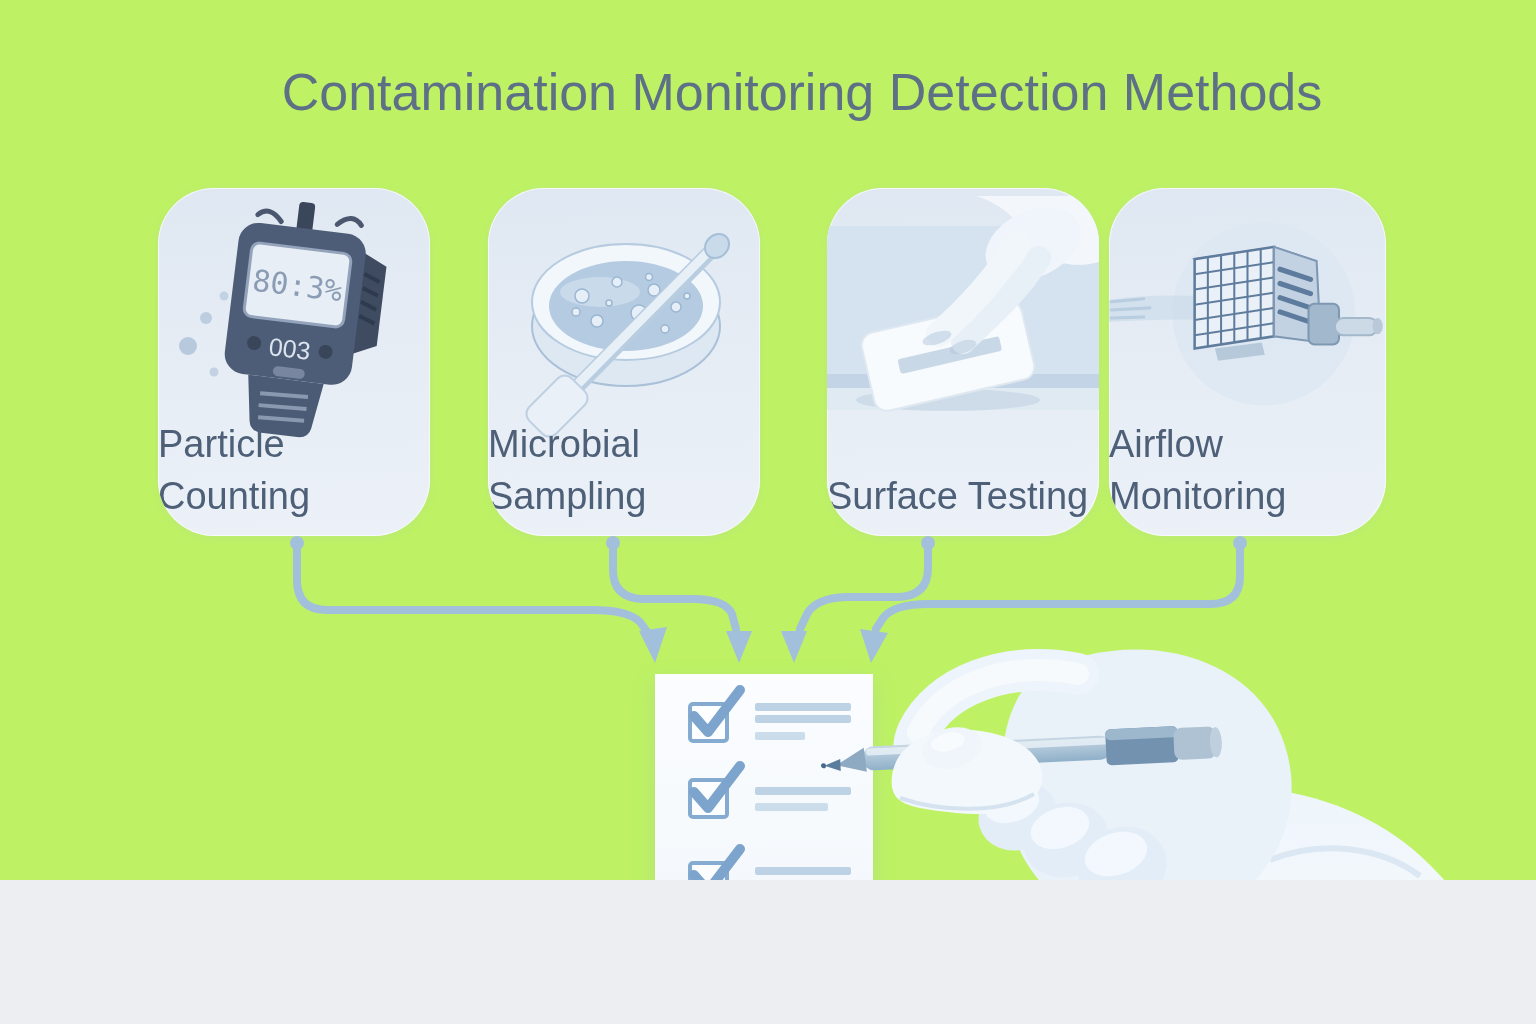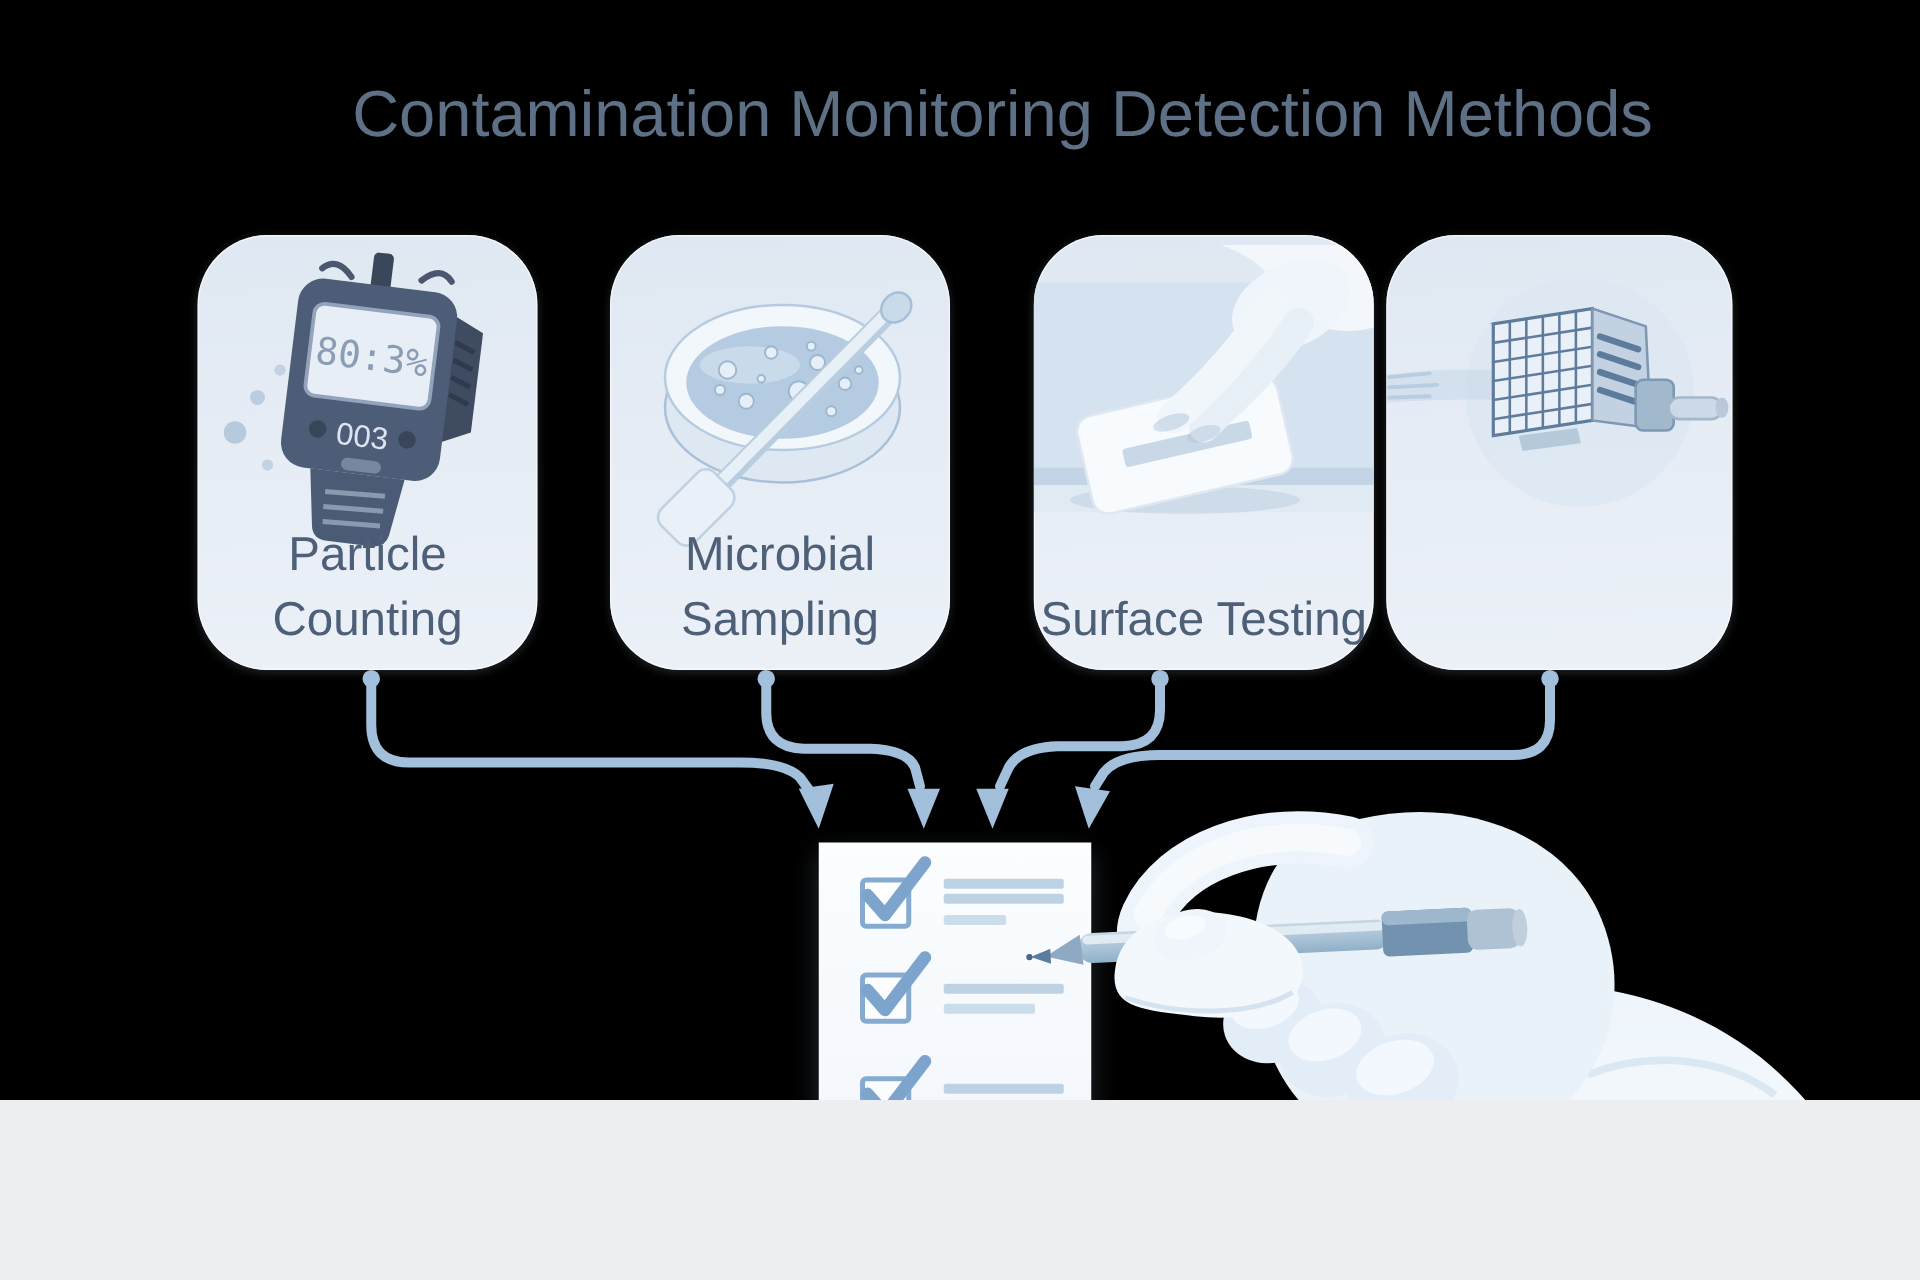--- a/index.html
+++ b/index.html
@@ -1,18 +1,18 @@
 <!DOCTYPE html>
 <html><head>
 <meta charset="utf-8">
 <style>
   html,body{margin:0;padding:0;background:#eceef1;}
   .stage{
     position:relative;width:1536px;height:880px;overflow:hidden;
-    background:#000000;
+    background:#bef264;
     font-family:"Liberation Sans",sans-serif;
   }
   .title{
     position:absolute;top:62px;left:68px;width:1468px;
     text-align:center;font-size:52px;font-weight:500;
     color:#5e7086;letter-spacing:0px;margin:0;
   }
   .card{
     position:absolute;top:188px;height:348px;border-radius:56px;
     background:linear-gradient(178deg,#dfe8f2 0%,#e7edf5 55%,#ecf1f8 100%);
@@ -20,21 +20,21 @@
     overflow:hidden;
   }
   .card-1{left:158px;width:272px;}
   .card-2{left:488px;width:272px;}
   .card-3{left:791px;width:272px;margin-left:36px;}
   .card-4{left:1109px;width:277px;}
   .card .icon-wrap{position:absolute;top:6px;left:0;width:100%;height:244px;}
   .card .icon-wrap svg{width:100%;height:100%;display:block;}
   .method-label{
     position:absolute;left:0;bottom:14px;width:100%;
-    text-align:center;font-size:38px;line-height:52px;
+    font-size:38px;line-height:52px;
     color:#4d6078;font-weight:400;
   }
   .arrows{position:absolute;left:0;top:0;width:1536px;height:1024px;z-index:2;pointer-events:none;}
   .paper{
     position:absolute;left:655px;top:674px;width:218px;height:272px;z-index:3;
     background:linear-gradient(180deg,#fbfdff 0%,#f4f8fc 80%,#eef4f9 100%);
     box-shadow:0 8px 20px rgba(152,176,205,.25);
     border-bottom:4px solid #cfdfec;
   }
   .cbx{
@@ -185,20 +185,21 @@
             <line x1="168" y1="102" x2="198" y2="112"></line>
             <line x1="168" y1="116" x2="198" y2="126"></line>
           </g>
           <polygon points="104,152 150,146 153,158 107,164" fill="#b6c9db"></polygon>
           <rect x="196" y="108" width="30" height="40" rx="6" fill="#a2b8cc" stroke="#7e98b2" stroke-width="2"></rect>
           <rect x="222" y="122" width="42" height="17" rx="8.5" fill="#ccd9e6" stroke="#a3b8cb" stroke-width="2"></rect>
           <ellipse cx="264" cy="130" rx="5" ry="8" fill="#b9c9d9"></ellipse>
         </g>
       </svg>
     </div>
+    <div class="method-label">Airflow Monitoring</div>
   </div>
 
   <svg class="arrows" viewBox="0 0 1536 1024">
     <g fill="none" stroke="#a2c0dc" stroke-width="8" stroke-linecap="round">
       <path d="M297 546 V580 Q297 610 327 610 H592 Q628 610 640 622 L648 633"></path>
       <path d="M613 546 V570 Q613 598 643 599 H696 Q726 600 732 614 L736 629"></path>
       <path d="M928 546 V568 Q928 596 898 597 H846 Q816 598 807 614 L800 629"></path>
       <path d="M1240 546 V576 Q1240 604 1210 604 H928 Q894 604 883 618 L876 629"></path>
     </g>
     <g fill="#a2c0dc">

